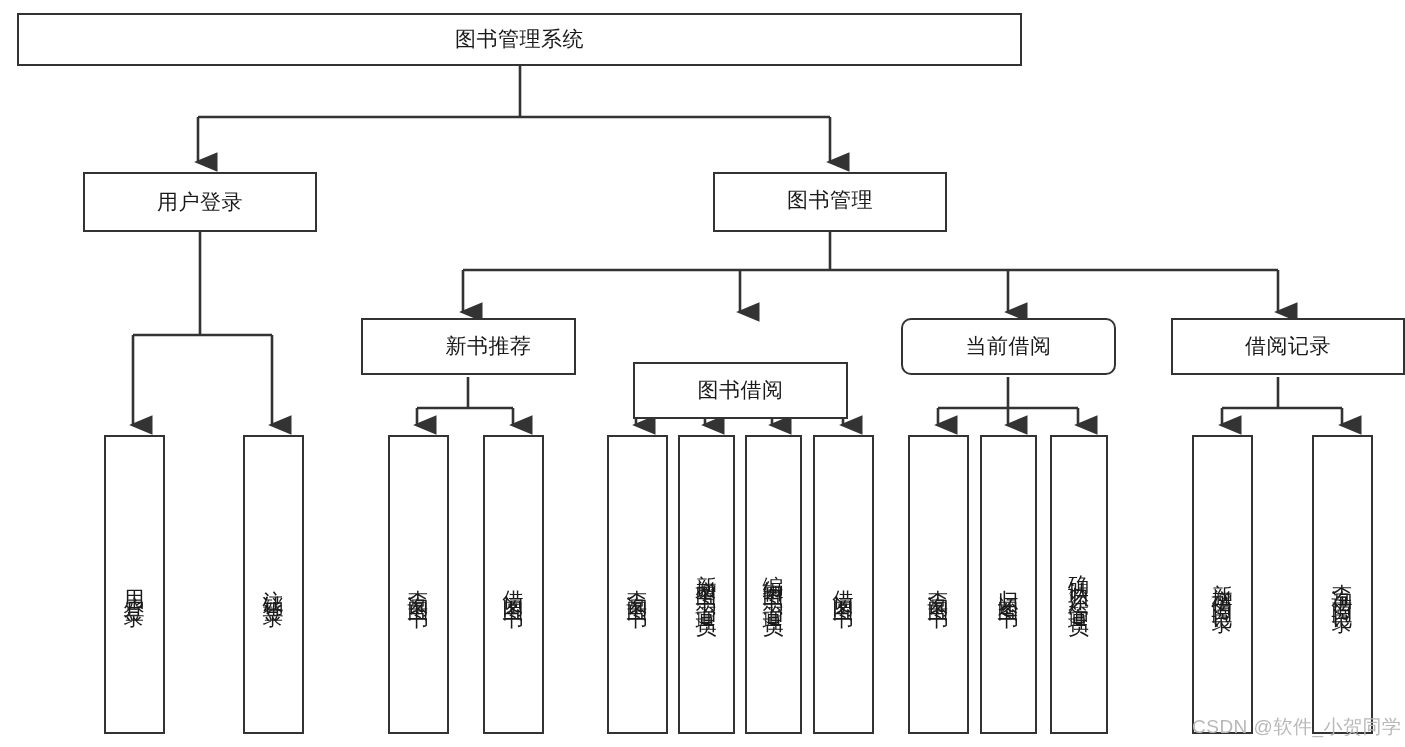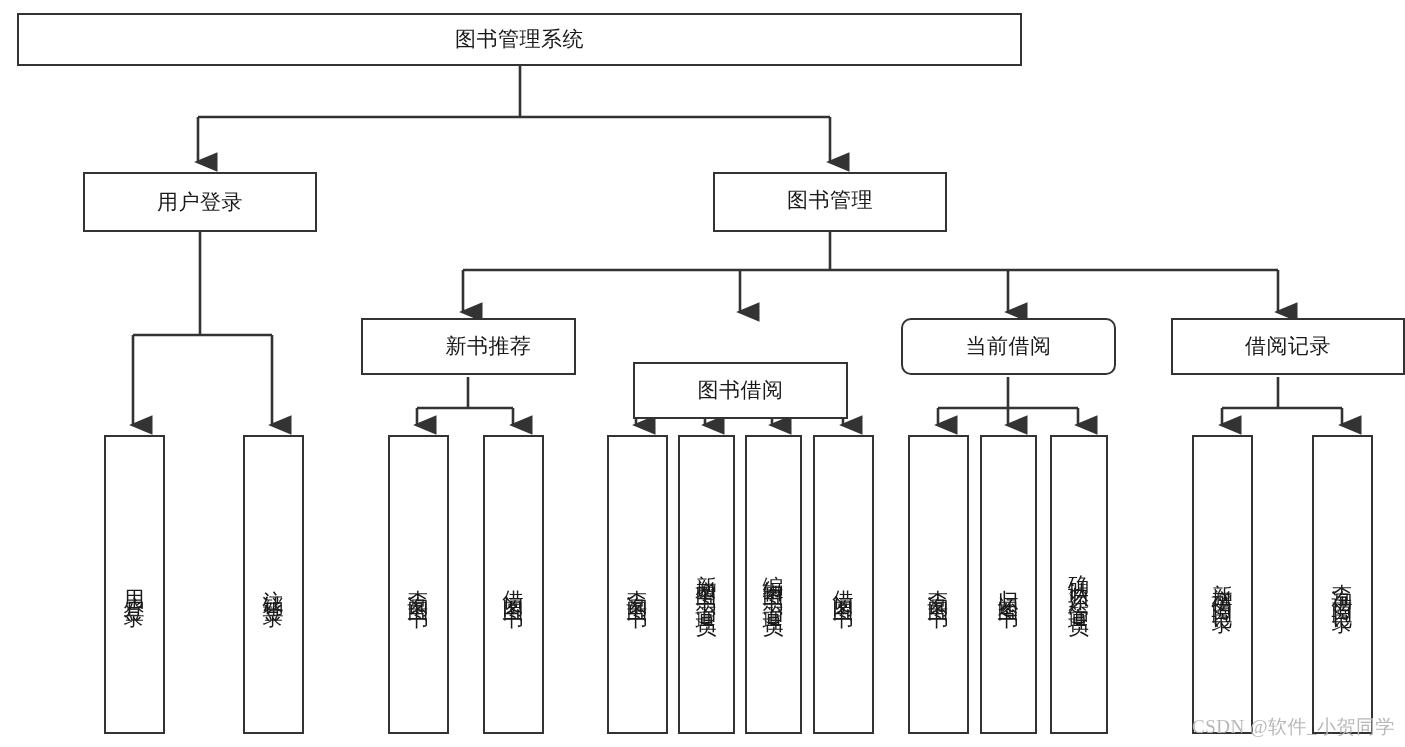--- a/index.html
+++ b/index.html
@@ -201,15 +201,15 @@
   </div>
 
   <div class="node vertical" style="left:1192px; top:435px; width:61px; height:299px;">
     <span class="node-label">新增借阅记录</span>
   </div>
 
   <div class="node vertical" style="left:1312px; top:435px; width:61px; height:299px;">
     <span class="node-label">查询借阅记录</span>
   </div>
 
-  <div class="watermark" style="left:1192px; top:714px;font-family:Liberation Serif, serif;">CSDN @软件_小贺同学</div>
+  <div class="watermark" style="left:1192px; top:714px;">CSDN @软件_小贺同学</div>
 
 </div>
 
 </body></html>

